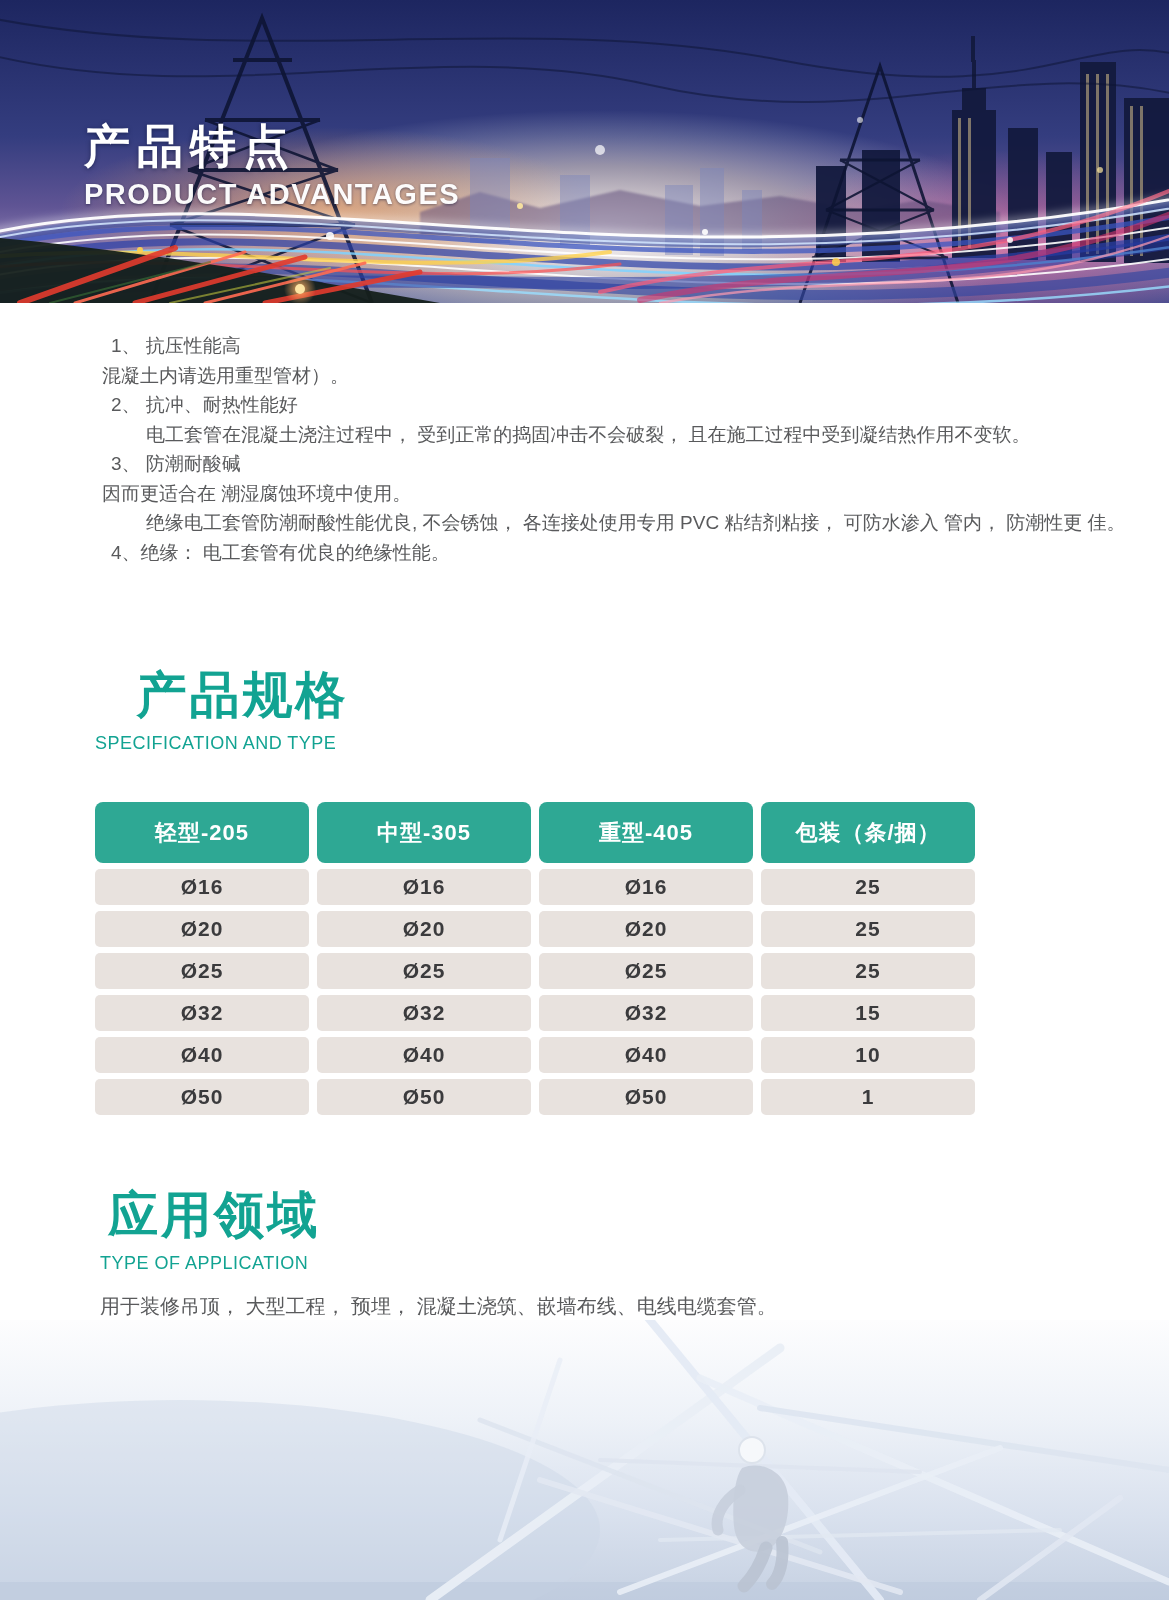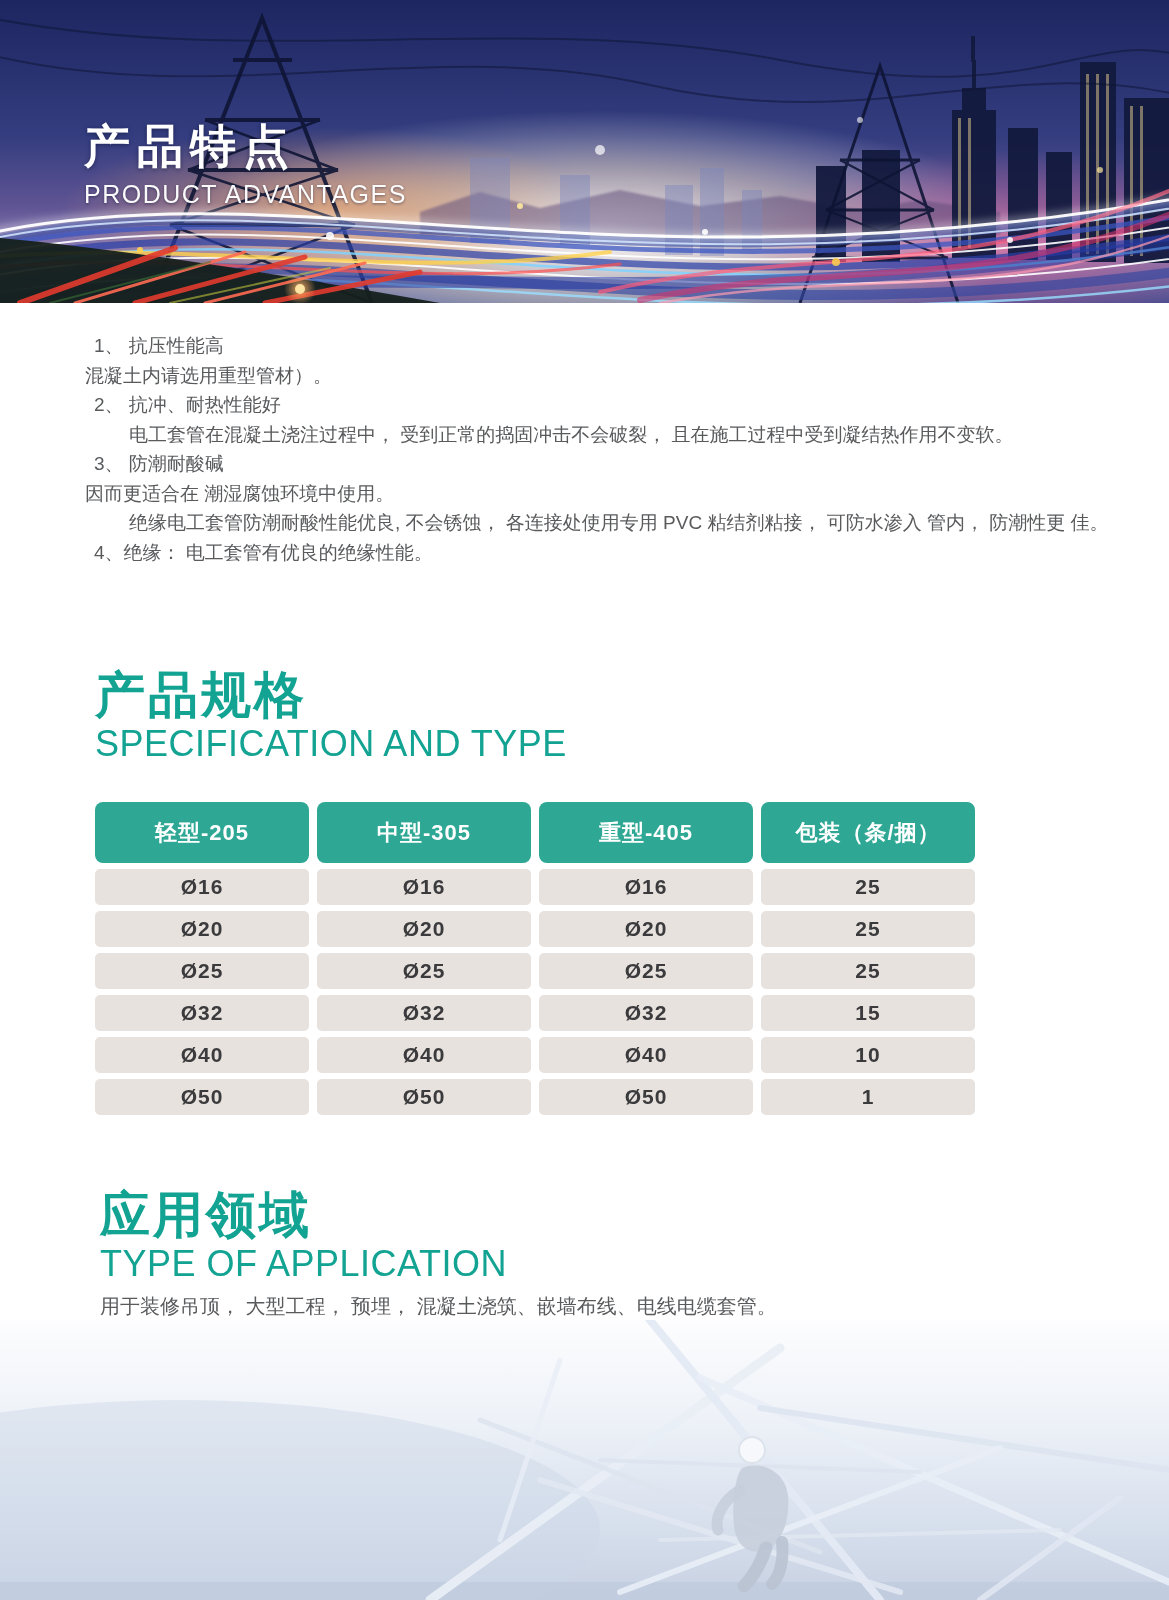--- a/index.html
+++ b/index.html
@@ -7,32 +7,32 @@
     position:relative; width:1169px; height:1600px; margin:0 auto;
     background:#ffffff; overflow:hidden;
     font-family:"Liberation Sans","DejaVu Sans",sans-serif;
   }
   
   .banner{position:absolute;left:0;top:0;width:1024px;height:303px;}
   .banner svg{position:absolute;left:0;top:0;display:block;}
   .banner-titles{position:absolute;left:84px;top:118px;color:#ffffff;}
   .banner-title-zh{margin:0;font-size:46px;font-weight:bold;letter-spacing:7px;line-height:56px;
     text-shadow:0 1px 4px rgba(10,16,50,.55);}
-  .banner-title-en{margin:0;font-size:25px;font-weight:400;letter-spacing:1.5px;line-height:40px;opacity:.97;
+  .banner-title-en{margin:0;font-size:29px;font-weight:700;letter-spacing:1.5px;line-height:40px;opacity:.97;
     text-shadow:0 1px 3px rgba(10,16,50,.5);}
   
-  .features{position:absolute;left:85px;top:331px;width:1012px;color:var(--body-text,#595a5c);}
+  .features{position:absolute;left:102px;top:331px;width:1012px;color:var(--body-text,#595a5c);}
   .feat-line{font-size:19px;line-height:29.5px;height:29.5px;white-space:nowrap;}
   .feat-line.ind-num{padding-left:9px;}
   .feat-line.ind-body{padding-left:44px;}
   .feat-line.ind-flush{padding-left:0;}
   
-  .sec-heading{position:absolute;color:var(--teal-heading,#12a392);}
+  .sec-heading{position:absolute;color:var(--teal-heading,#12a392);text-align:right;}
   .sec-heading .h-zh{margin:0;font-size:50px;font-weight:bold;letter-spacing:3px;line-height:58px;}
-  .sec-heading .h-en{margin:4px 0 0 0;font-size:36px;font-weight:400;letter-spacing:.5px;line-height:31px;}
+  .sec-heading .h-en{margin:4px 12px 0 0;font-size:18px;font-weight:400;letter-spacing:.5px;line-height:31px;}
   .spec-heading{left:95px;top:666px;}
   .app-heading{left:100px;top:1186px;}
   .app-body{position:absolute;left:100px;top:1291px;font-size:20px;line-height:30px;
     color:var(--body-text,#595a5c);white-space:nowrap;}
   
   .spec-table{position:absolute;left:95px;top:802px;width:880px;}
   .spec-head{display:flex;gap:8px;text-align:right;}
   .spec-head-cell{flex:1;height:61px;background:var(--teal-table-header,#2ea894);border-radius:8px;
     color:#ffffff;font-weight:bold;font-size:22px;letter-spacing:1px;
     display:flex;align-items:center;justify-content:center;}

